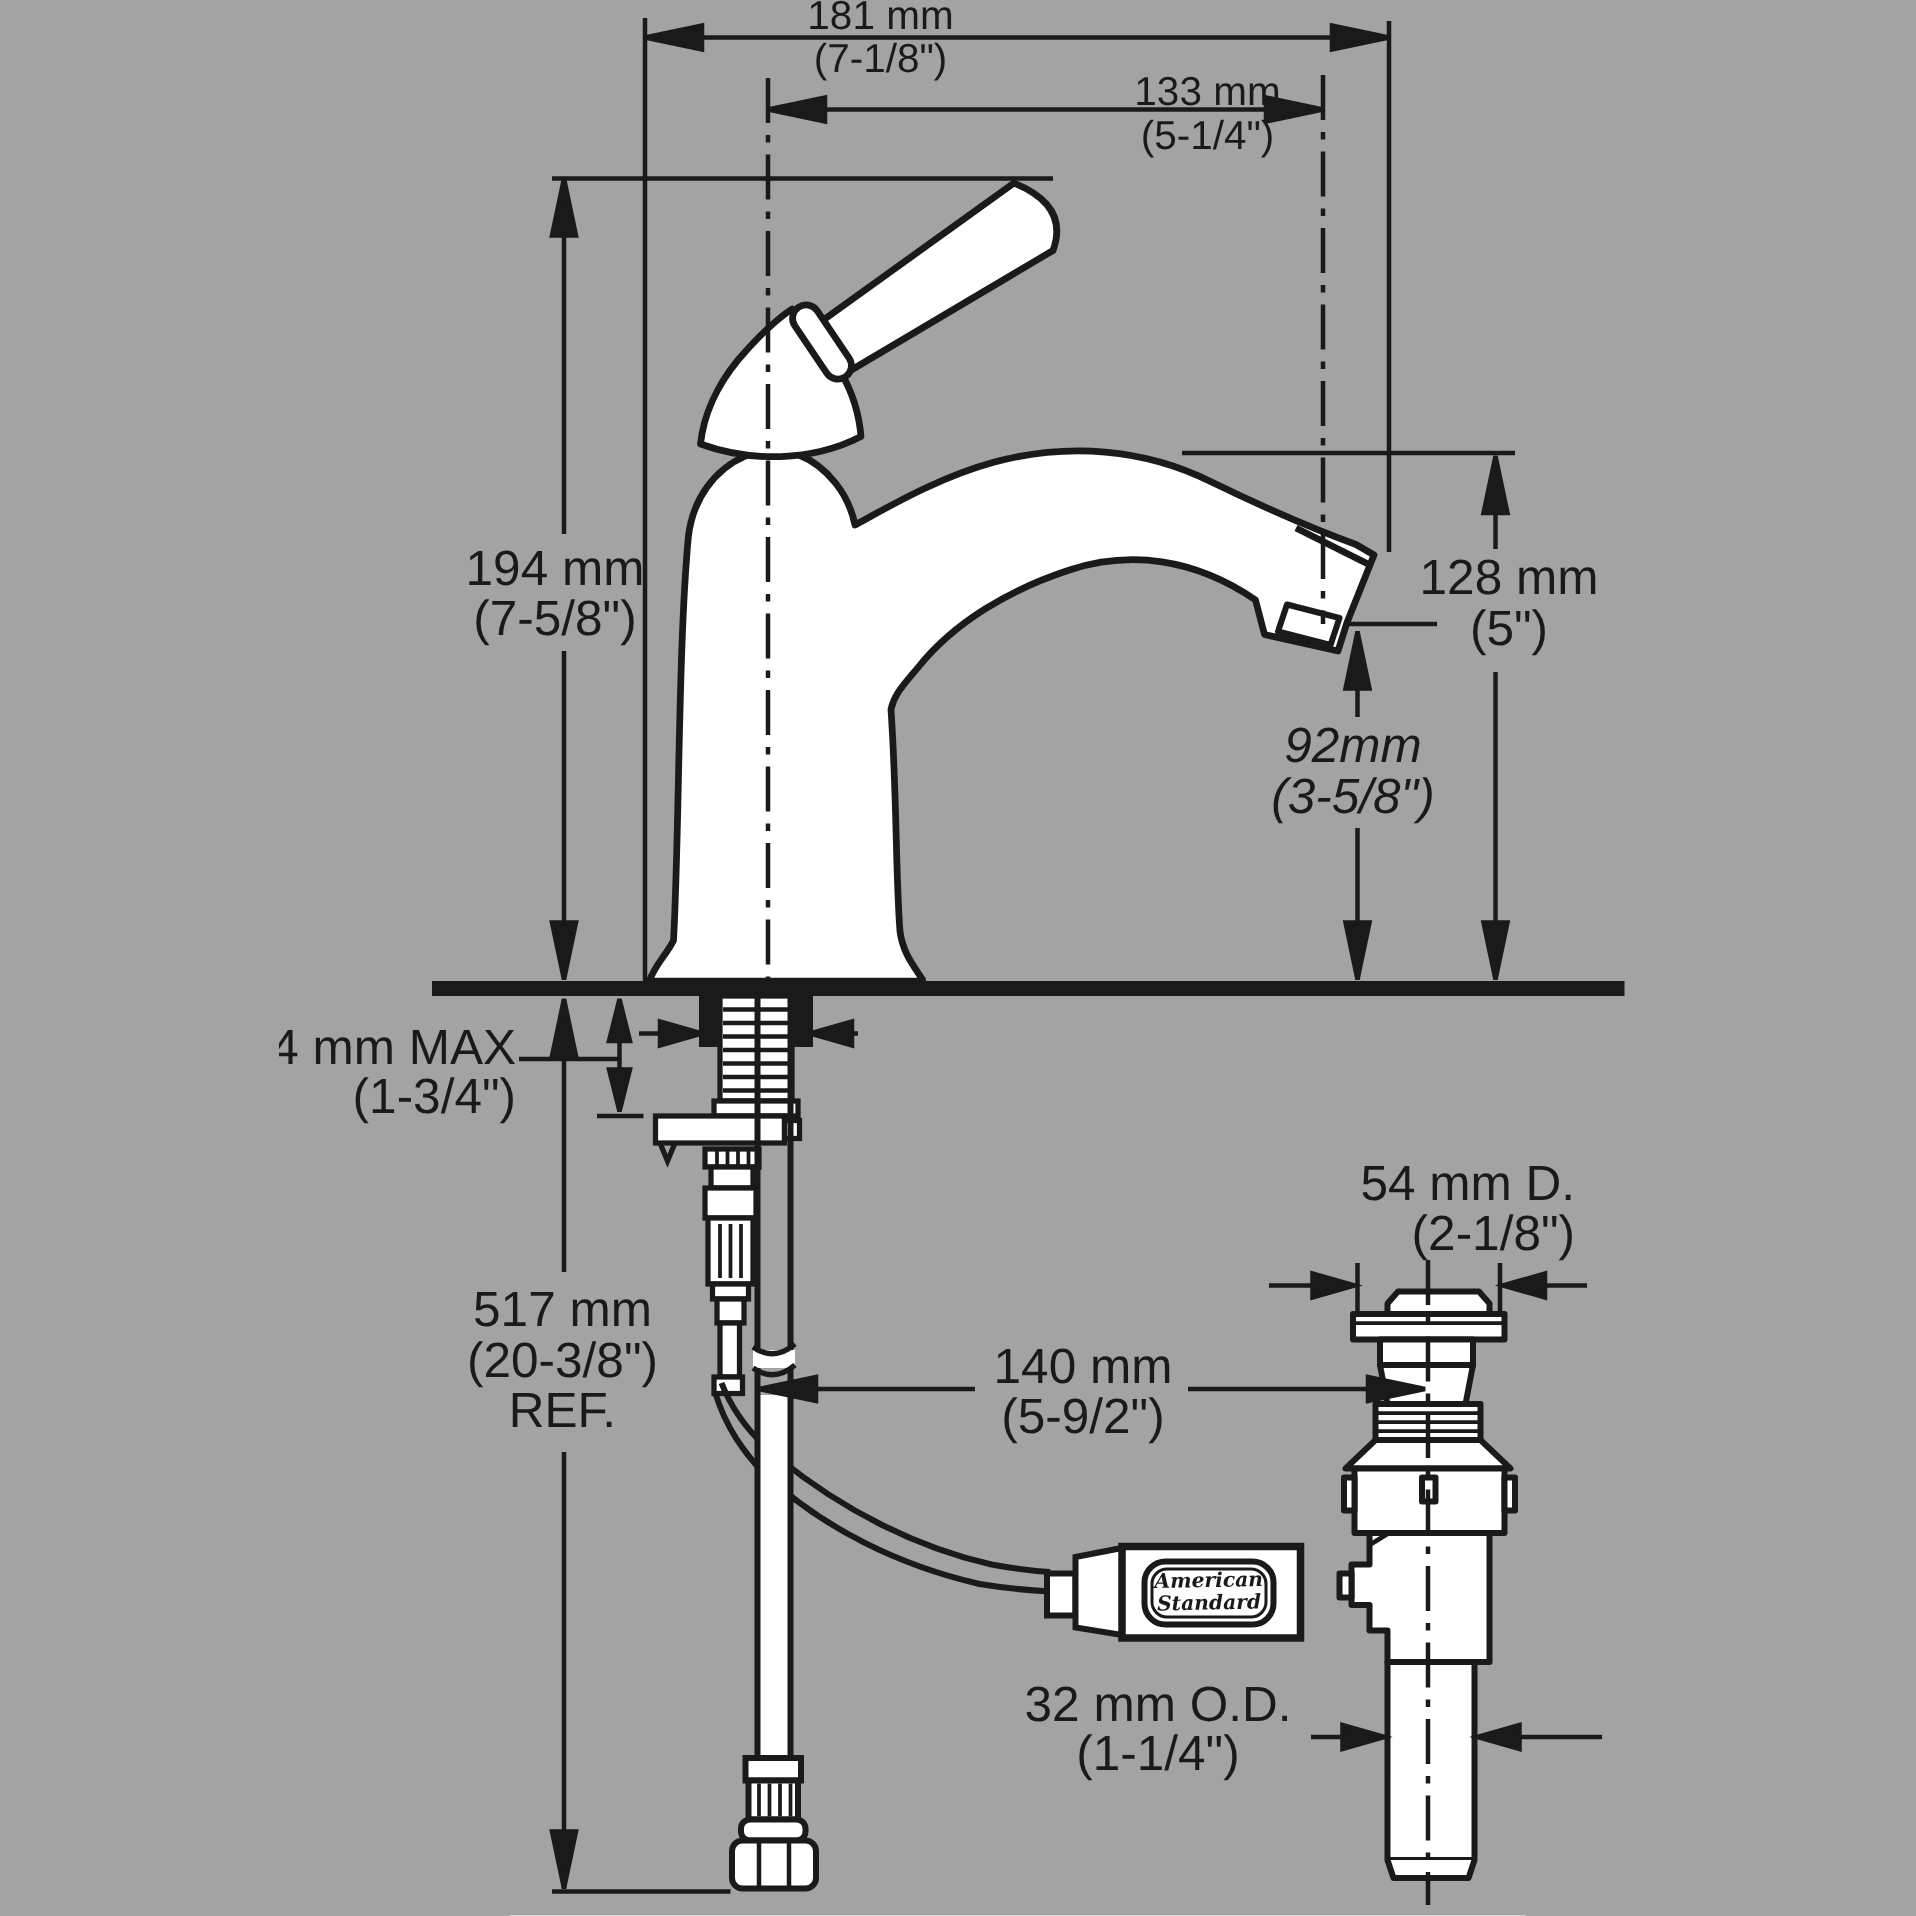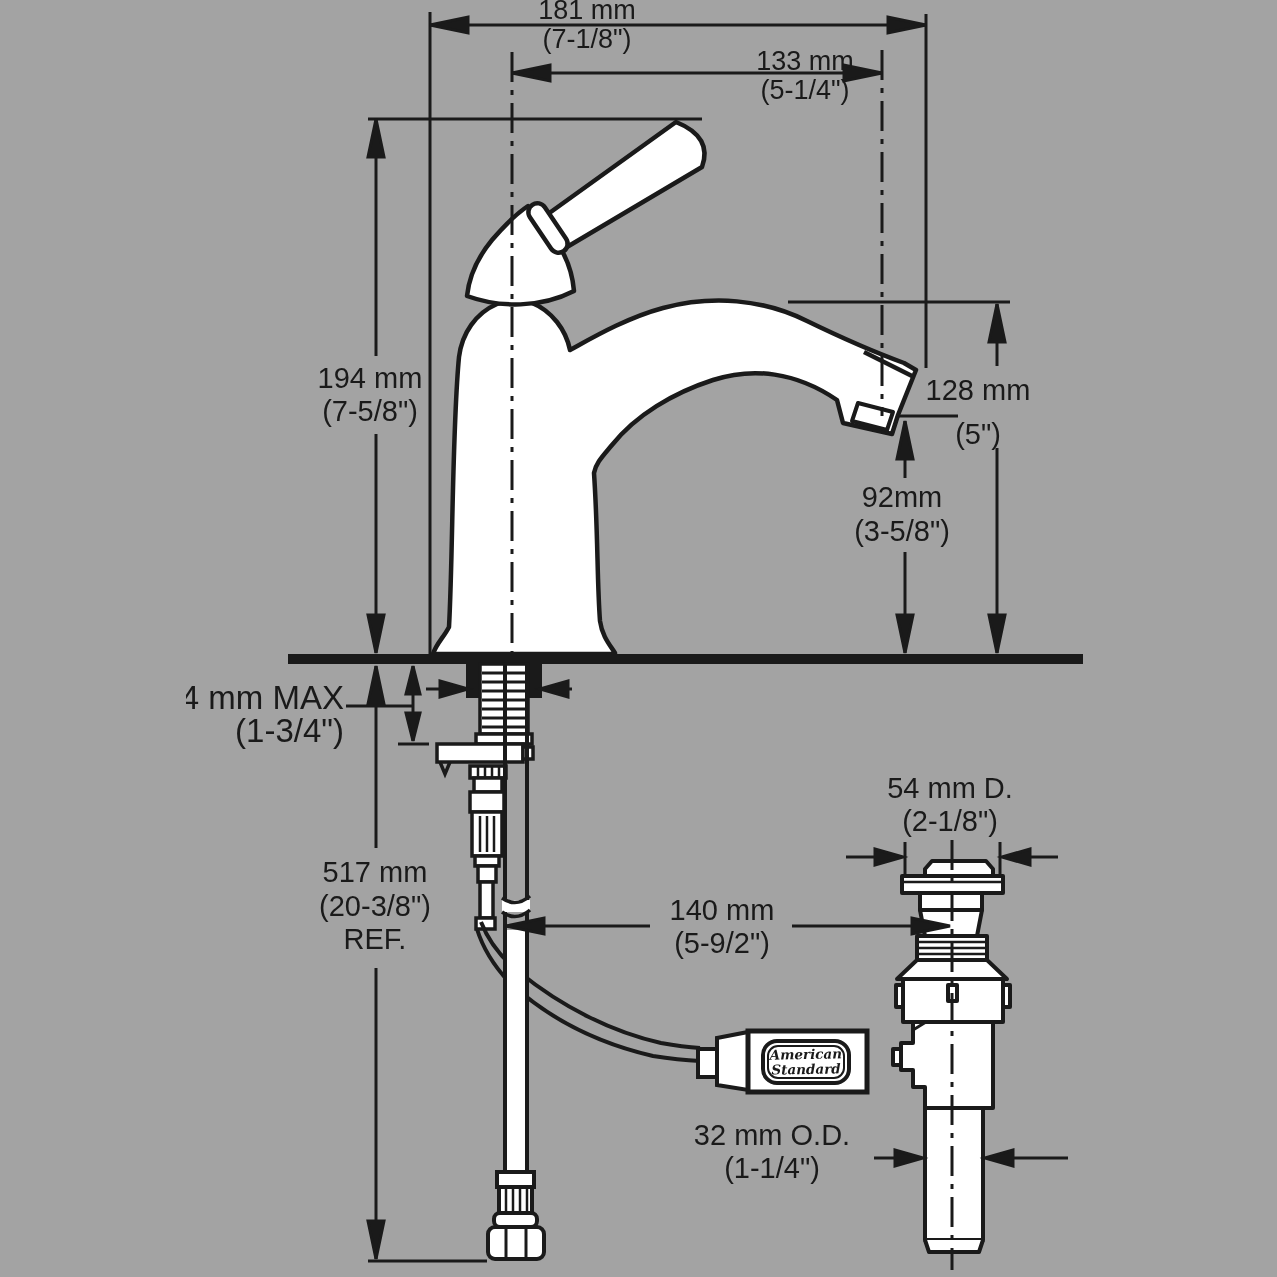--- a/index.html
+++ b/index.html
@@ -5,29 +5,29 @@
   html,body{margin:0;padding:0;background:#ffffff;}
   #stage{
     position:relative;width:1277px;height:1277px;background:#a3a3a3;
     font-family:"Liberation Sans","DejaVu Sans",sans-serif;color:#1a1a1a;overflow:hidden;
   }
   #stage svg{position:absolute;left:0;top:0;}
   .lbl{position:absolute;white-space:pre-line;color:#1a1a1a;}
   .c{text-align:center;}
   .r{text-align:center;}
   .fs27{font-size:27px;line-height:29px;}
-  .fs33{font-size:29px;line-height:33px;}
+  .fs33{font-size:33px;line-height:33px;}
   .lbl-181{left:487px;top:-4px;width:200px;}
   .lbl-133{left:705px;top:47px;width:200px;}
   .lbl-194{left:270px;top:362px;width:200px;}
-  .lbl-128{left:878px;top:368px;width:200px;line-height:44px;}
-  .lbl-92{left:802px;top:480px;width:200px;line-height:34px;}
+  .lbl-128{left:906px;top:368px;width:200px;line-height:34px;}
+  .lbl-92{left:802px;top:480px;width:200px;line-height:34px;font-style:italic;}
   .lbl-517{left:275px;top:856px;width:200px;line-height:33.5px;}
   .lbl-140{left:622px;top:894px;width:200px;}
-  .lbl-54{left:850px;top:772px;width:200px;}
+  .lbl-54{left:850px;top:772px;width:200px;text-align:right;}
   .lbl-32od{left:672px;top:1119px;width:200px;}
   .lbl-mount{left:575px;top:670px;width:230px;line-height:31.5px;}
   .clip44{position:absolute;left:186px;top:681px;width:158px;height:70px;overflow:hidden;}
   .clip44 .inner{position:absolute;right:0;top:0;white-space:pre;text-align:right;
     font-size:33px;line-height:33px;}
   .lbl-logo{left:763px;top:1047px;width:86px;height:36px;text-align:center;
     font-family:"DejaVu Serif","Liberation Serif",serif;font-style:italic;font-weight:bold;
     font-size:13.5px;line-height:15px;transform:rotate(-1deg);}
 </style>
 </head>

